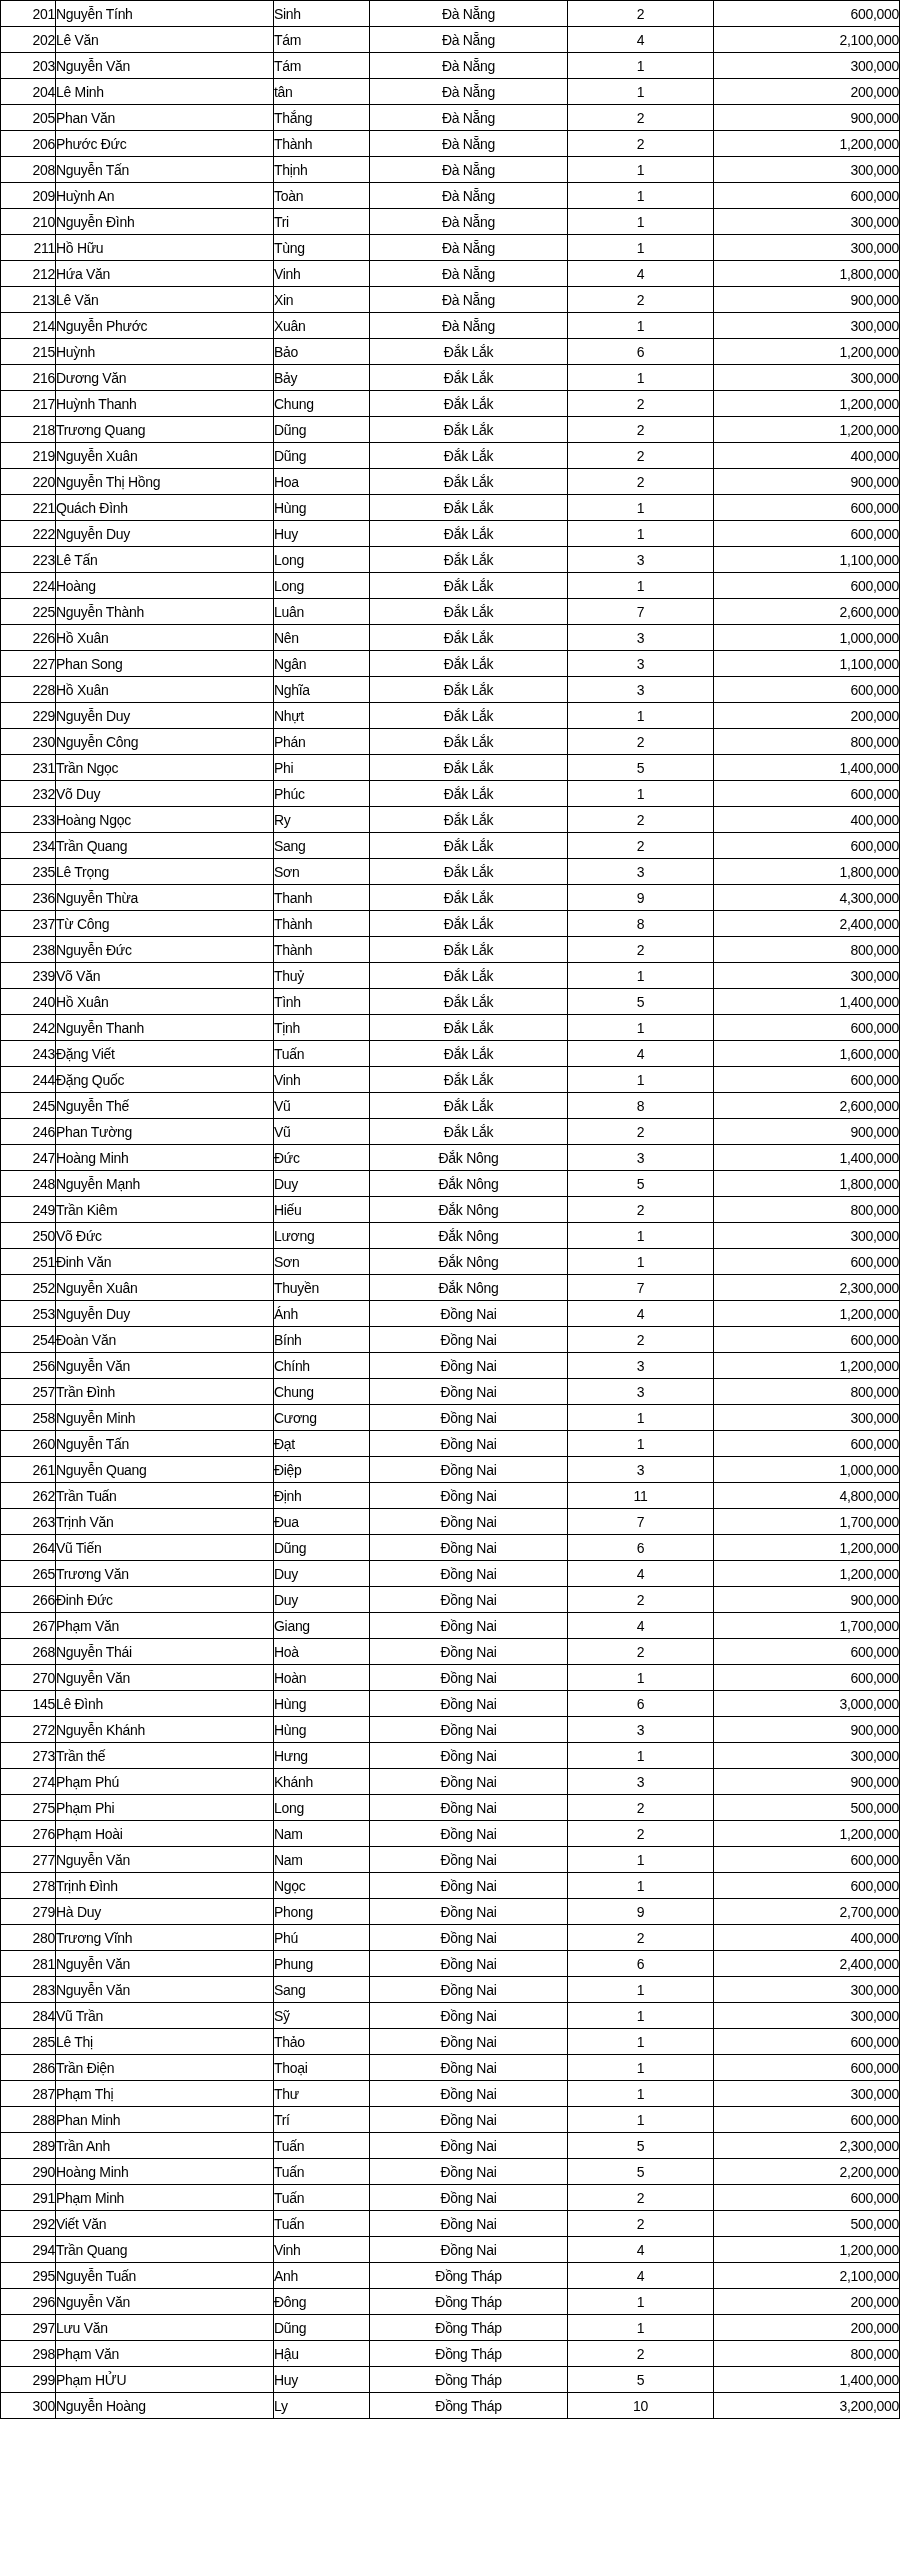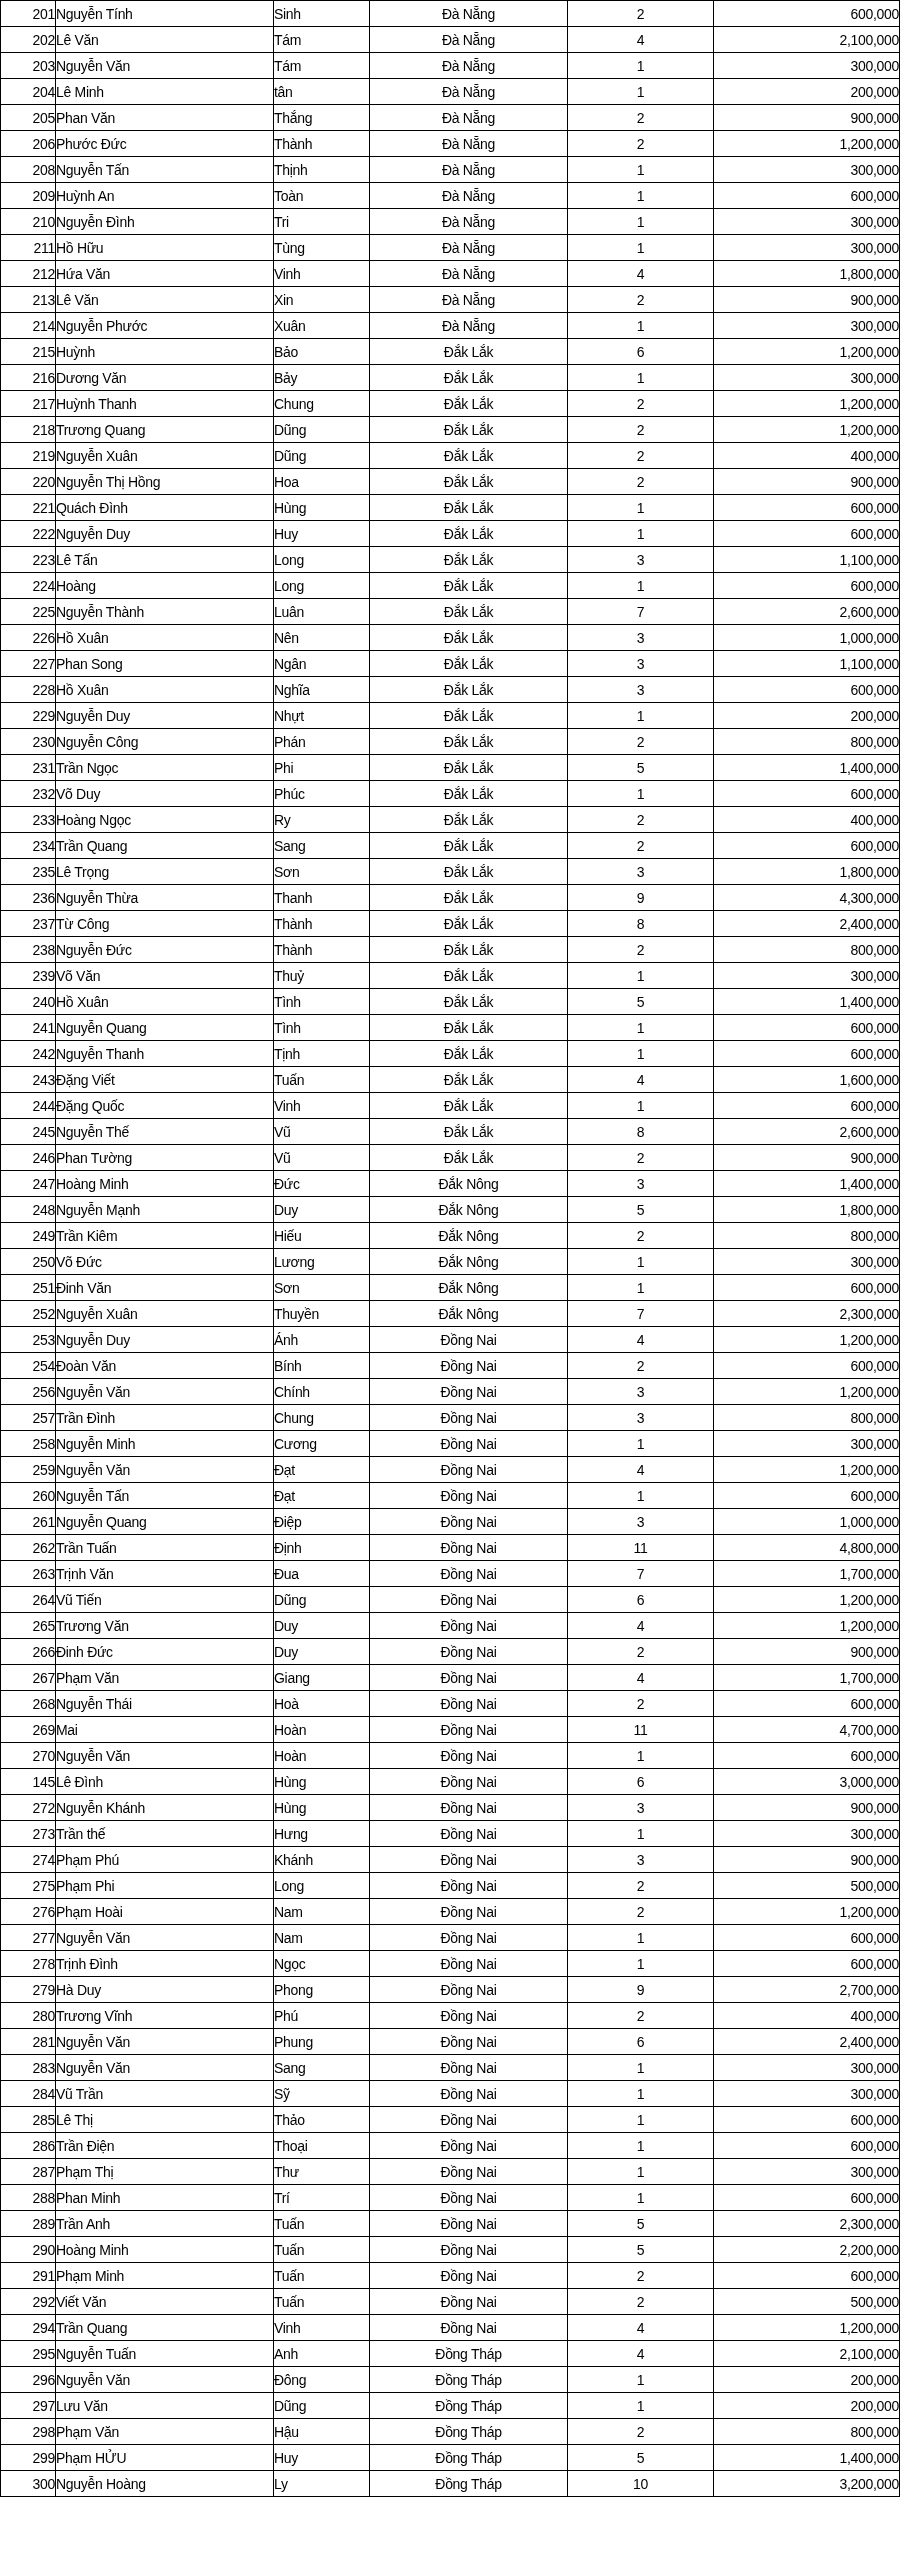--- a/index.html
+++ b/index.html
@@ -361,28 +361,20 @@
       </tr>
       <tr>
         <td class="c0">240</td>
         <td class="c1">Hồ Xuân</td>
         <td class="c2">Tình</td>
         <td class="c3">Đắk Lắk</td>
         <td class="c4">5</td>
         <td class="c5">1,400,000</td>
       </tr>
       <tr>
-        <td class="c0">241</td>
-        <td class="c1">Nguyễn Quang</td>
-        <td class="c2">Tình</td>
-        <td class="c3">Đắk Lắk</td>
-        <td class="c4">1</td>
-        <td class="c5">600,000</td>
-      </tr>
-      <tr>
         <td class="c0">242</td>
         <td class="c1">Nguyễn Thanh</td>
         <td class="c2">Tịnh</td>
         <td class="c3">Đắk Lắk</td>
         <td class="c4">1</td>
         <td class="c5">600,000</td>
       </tr>
       <tr>
         <td class="c0">243</td>
         <td class="c1">Đặng Viết</td>
@@ -497,28 +489,20 @@
       </tr>
       <tr>
         <td class="c0">258</td>
         <td class="c1">Nguyễn Minh</td>
         <td class="c2">Cương</td>
         <td class="c3">Đồng Nai</td>
         <td class="c4">1</td>
         <td class="c5">300,000</td>
       </tr>
       <tr>
-        <td class="c0">259</td>
-        <td class="c1">Nguyễn Văn</td>
-        <td class="c2">Đạt</td>
-        <td class="c3">Đồng Nai</td>
-        <td class="c4">4</td>
-        <td class="c5">1,200,000</td>
-      </tr>
-      <tr>
         <td class="c0">260</td>
         <td class="c1">Nguyễn Tấn</td>
         <td class="c2">Đạt</td>
         <td class="c3">Đồng Nai</td>
         <td class="c4">1</td>
         <td class="c5">600,000</td>
       </tr>
       <tr>
         <td class="c0">261</td>
         <td class="c1">Nguyễn Quang</td>
@@ -575,28 +559,20 @@
         <td class="c4">4</td>
         <td class="c5">1,700,000</td>
       </tr>
       <tr>
         <td class="c0">268</td>
         <td class="c1">Nguyễn Thái</td>
         <td class="c2">Hoà</td>
         <td class="c3">Đồng Nai</td>
         <td class="c4">2</td>
         <td class="c5">600,000</td>
-      </tr>
-      <tr>
-        <td class="c0">269</td>
-        <td class="c1">Mai</td>
-        <td class="c2">Hoàn</td>
-        <td class="c3">Đồng Nai</td>
-        <td class="c4">11</td>
-        <td class="c5">4,700,000</td>
       </tr>
       <tr>
         <td class="c0">270</td>
         <td class="c1">Nguyễn Văn</td>
         <td class="c2">Hoàn</td>
         <td class="c3">Đồng Nai</td>
         <td class="c4">1</td>
         <td class="c5">600,000</td>
       </tr>
       <tr>

